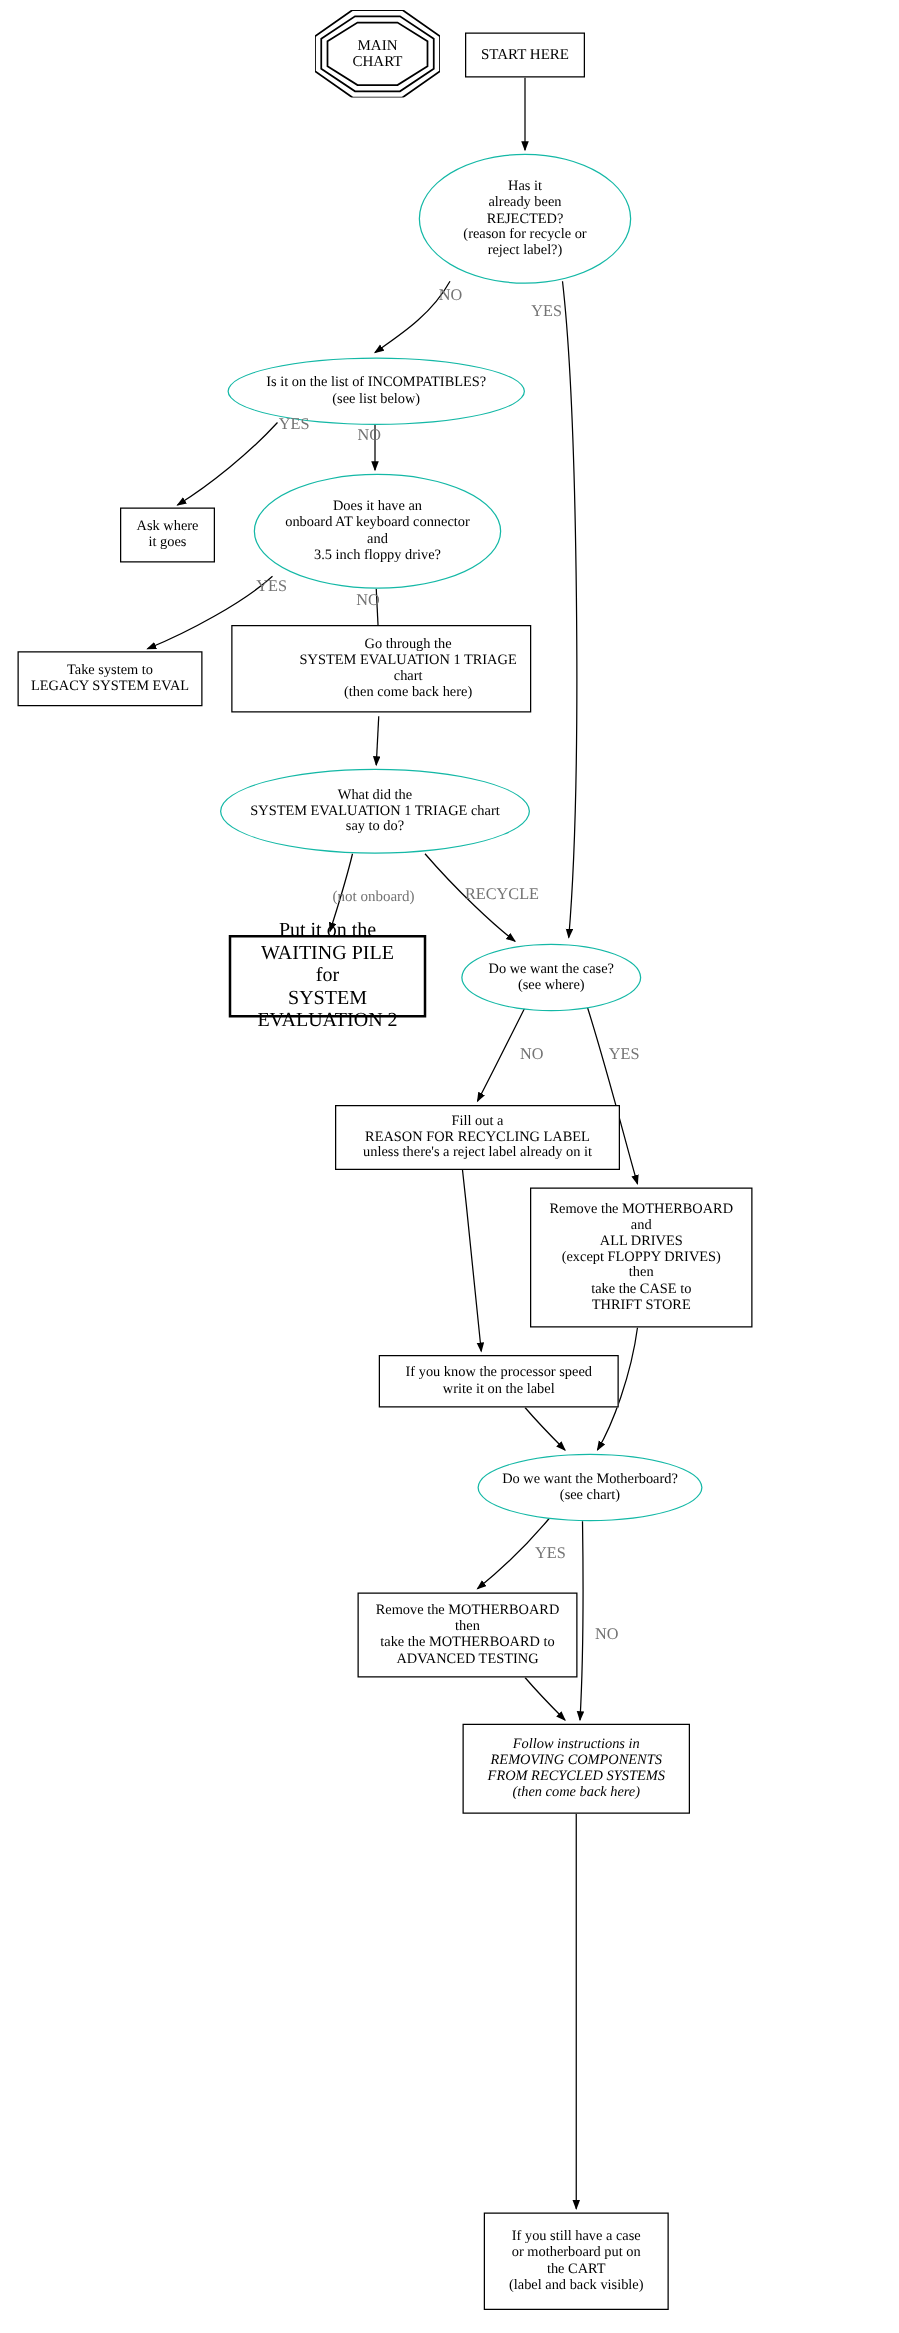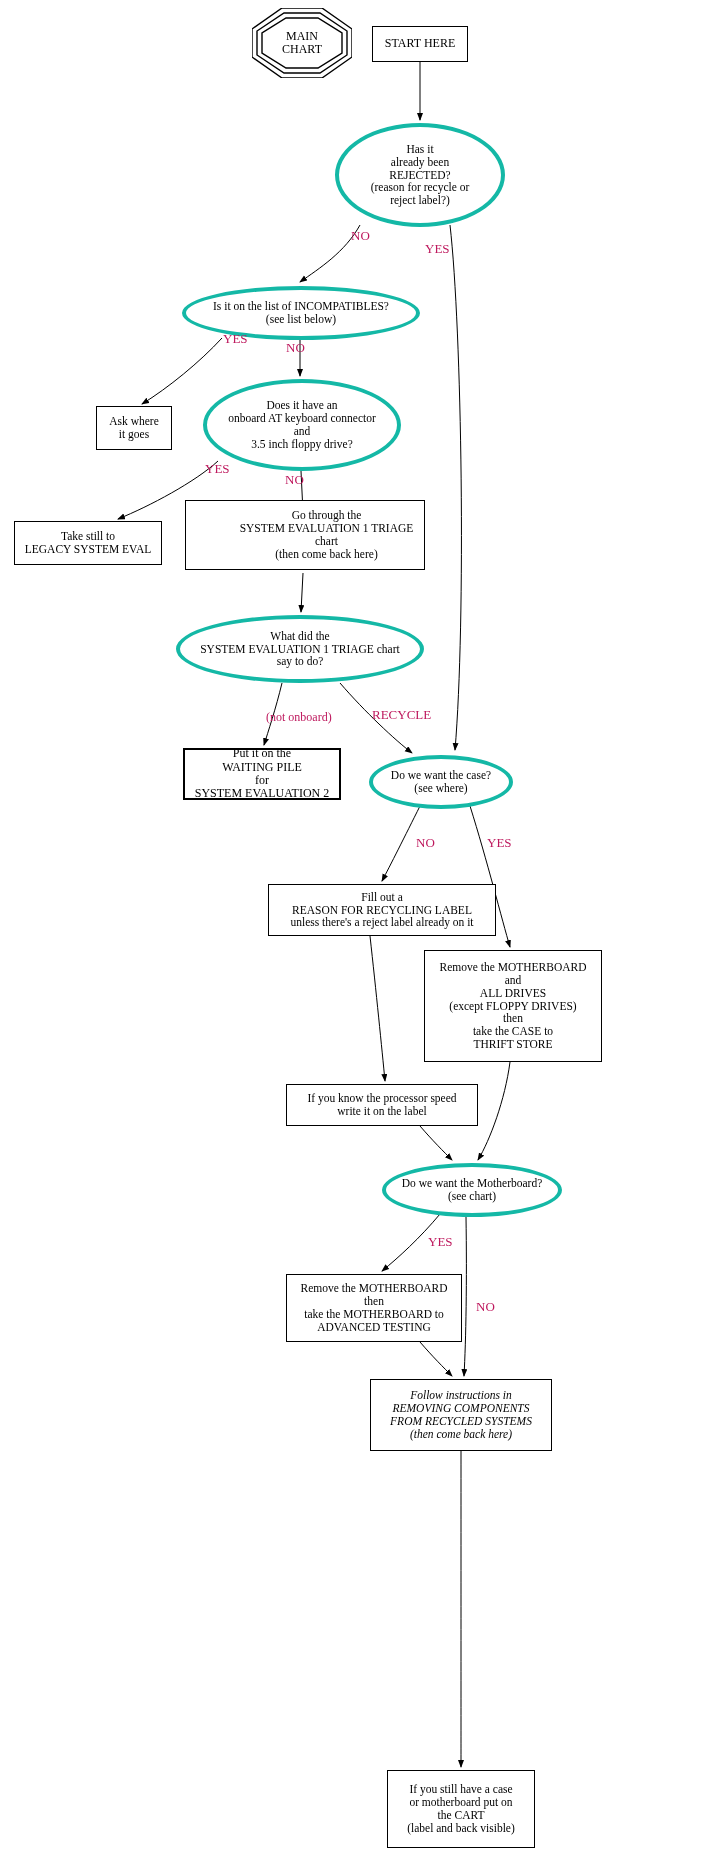--- a/index.html
+++ b/index.html
@@ -36,21 +36,21 @@
   }
   .box {
     border: 1px solid #000000;
     background: #ffffff;
   }
   .box-thick {
     border: 2px solid #000000;
     background: #ffffff;
   }
   .ellipse {
-    border: 4px solid #14b8a6;
+    border: 1px solid #14b8a6;
     border-radius: 50%;
     background: #ffffff;
   }
   .octagon {
     background: #ffffff;
   }
   .octagon .oct-shape {
     position: absolute;
     left: 0; top: 0;
   }
@@ -62,21 +62,21 @@
     display: flex;
     align-items: center;
     justify-content: center;
     text-align: center;
     white-space: pre-line;
     line-height: 1.12;
     border-radius: 16px;
   }
   .edge-label {
     position: absolute;
-    color: #be185d;
+    color: #737373;
     white-space: nowrap;
     font-family: "Liberation Serif", serif;
   }
 </style>
 </head>
 <body>
 
 <div id="canvas">
 
   <svg class="edges" viewBox="0 0 719 1866">
@@ -122,45 +122,45 @@
 (reason for recycle or
 reject label?)</span></div>
       <div class="node ellipse" style="left: 182px; top: 286px; width: 238px; height: 54px; font-size: 11.5px;"><span>Is it on the list of INCOMPATIBLES?
 (see list below)</span></div>
       <div class="node box" style="left: 96px; top: 406px; width: 76px; height: 44px; font-size: 11.5px;"><span>Ask where
 it goes</span></div>
       <div class="node ellipse" style="left: 203px; top: 379px; width: 198px; height: 92px; font-size: 11.5px;"><span>Does it have an
 onboard AT keyboard connector
 and
 3.5 inch floppy drive?</span></div>
-      <div class="node box" style="left: 14px; top: 521px; width: 148px; height: 44px; font-size: 11.5px;"><span>Take still to
+      <div class="node box" style="left: 14px; top: 521px; width: 148px; height: 44px; font-size: 11.5px;"><span>Take system to
 LEGACY SYSTEM EVAL</span></div>
       <div class="node box" style="left: 185px; top: 500px; width: 240px; height: 70px; font-size: 11.5px; padding-left: 43px;"><span>Go through the
 SYSTEM EVALUATION 1 TRIAGE chart
 (then come back here)</span></div>
       <div class="node ellipse" style="left: 176px; top: 615px; width: 248px; height: 68px; font-size: 11.5px;"><span>What did the
 SYSTEM EVALUATION 1 TRIAGE chart
 say to do?</span></div>
-      <div class="node box-thick" style="left: 183px; top: 748px; width: 158px; height: 52px; font-size: 12px;"><span>Put it on the
+      <div class="node box-thick" style="left: 183px; top: 748px; width: 158px; height: 66px; font-size: 16px;"><span>Put it on the
 WAITING PILE
 for
 SYSTEM EVALUATION 2</span></div>
       <div class="node ellipse" style="left: 369px; top: 755px; width: 144px; height: 54px; font-size: 11.5px;"><span>Do we want the case?
 (see where)</span></div>
       <div class="node box" style="left: 268px; top: 884px; width: 228px; height: 52px; font-size: 11.5px;"><span>Fill out a
 REASON FOR RECYCLING LABEL
 unless there's a reject label already on it</span></div>
       <div class="node box" style="left: 424px; top: 950px; width: 178px; height: 112px; font-size: 11.5px;"><span>Remove the MOTHERBOARD
 and
 ALL DRIVES
 (except FLOPPY DRIVES)
 then
 take the CASE to
 THRIFT STORE</span></div>
-      <div class="node box" style="left: 286px; top: 1084px; width: 192px; height: 42px; font-size: 11.5px;"><span>If you know the processor speed
+      <div class="node box" style="left: 303px; top: 1084px; width: 192px; height: 42px; font-size: 11.5px;"><span>If you know the processor speed
 write it on the label</span></div>
       <div class="node ellipse" style="left: 382px; top: 1163px; width: 180px; height: 54px; font-size: 11.5px;"><span>Do we want the Motherboard?
 (see chart)</span></div>
       <div class="node box" style="left: 286px; top: 1274px; width: 176px; height: 68px; font-size: 11.5px;"><span>Remove the MOTHERBOARD
 then
 take the MOTHERBOARD to
 ADVANCED TESTING</span></div>
       <div class="node box" style="left: 370px; top: 1379px; width: 182px; height: 72px; font-size: 11.5px; font-style: italic;"><span>Follow instructions in
 REMOVING COMPONENTS
 FROM RECYCLED SYSTEMS

